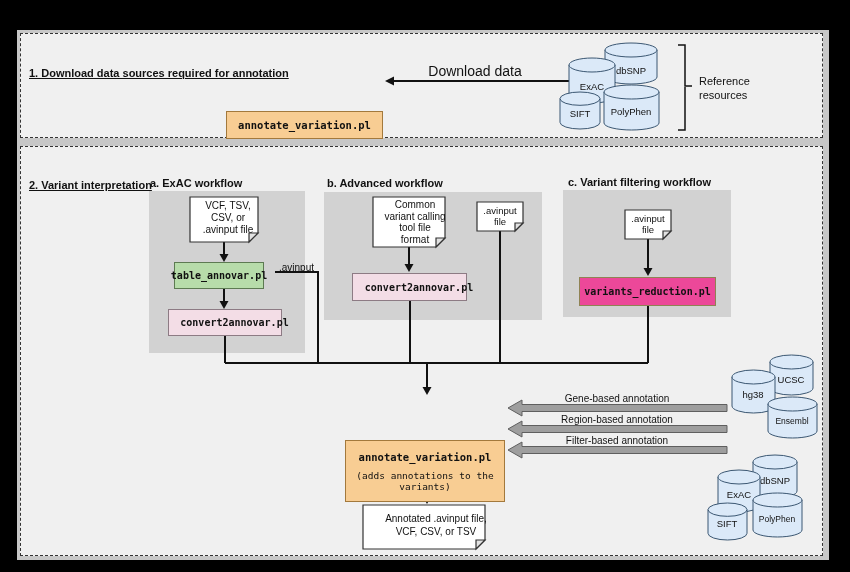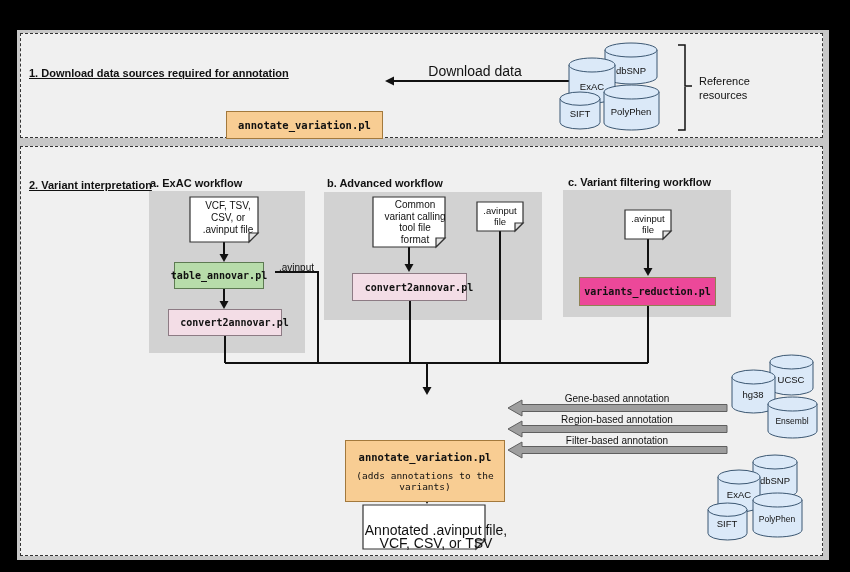--- a/index.html
+++ b/index.html
@@ -163,21 +163,21 @@
 CSV, or
 .avinput file</div>
   <div class="doc-text" style="left:373px;top:199px;width:72px;line-height:11.5px;margin-left:6px;">Common
 variant calling
 tool file
 format</div>
   <div class="doc-text" style="left:477px;top:205px;width:46px;font-size:9.5px;line-height:11px;">.avinput
 file</div>
   <div class="doc-text" style="left:625px;top:213px;width:46px;font-size:9.5px;line-height:11px;">.avinput
 file</div>
-  <div class="doc-text" style="left:363px;top:524px;width:146px;font-size:14px;line-height:13px;">Annotated .avinput file,
+  <div class="doc-text" style="left:363px;top:512px;width:146px;font-size:10px;line-height:13px;">Annotated .avinput file,
 VCF, CSV, or TSV</div>
 
   <div class="pbox box-orange" style="left:226px;top:67px;width:157px;height:28px;font-size:10.5px;">annotate_variation.pl</div>
   <div class="pbox box-green" style="left:174px;top:262px;width:90px;height:27px;">table_annovar.pl</div>
   <div class="pbox box-pink" style="left:168px;top:309px;width:114px;height:27px;">convert2annovar.pl</div>
   <div class="pbox box-pink" style="left:352px;top:273px;width:115px;height:28px;">convert2annovar.pl</div>
   <div class="pbox box-yellow" style="left:579px;top:277px;width:137px;height:29px;">variants_reduction.pl</div>
 
   <div class="pbox box-orange" style="left:345px;top:396px;width:160px;height:62px;">
     <div class="main-box-inner">

